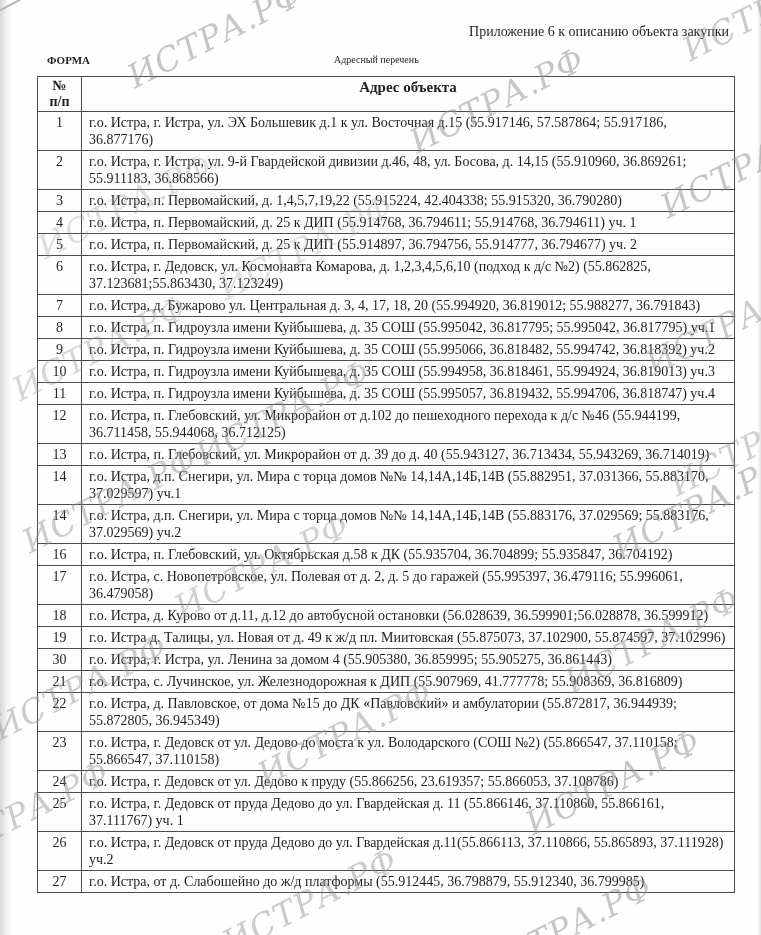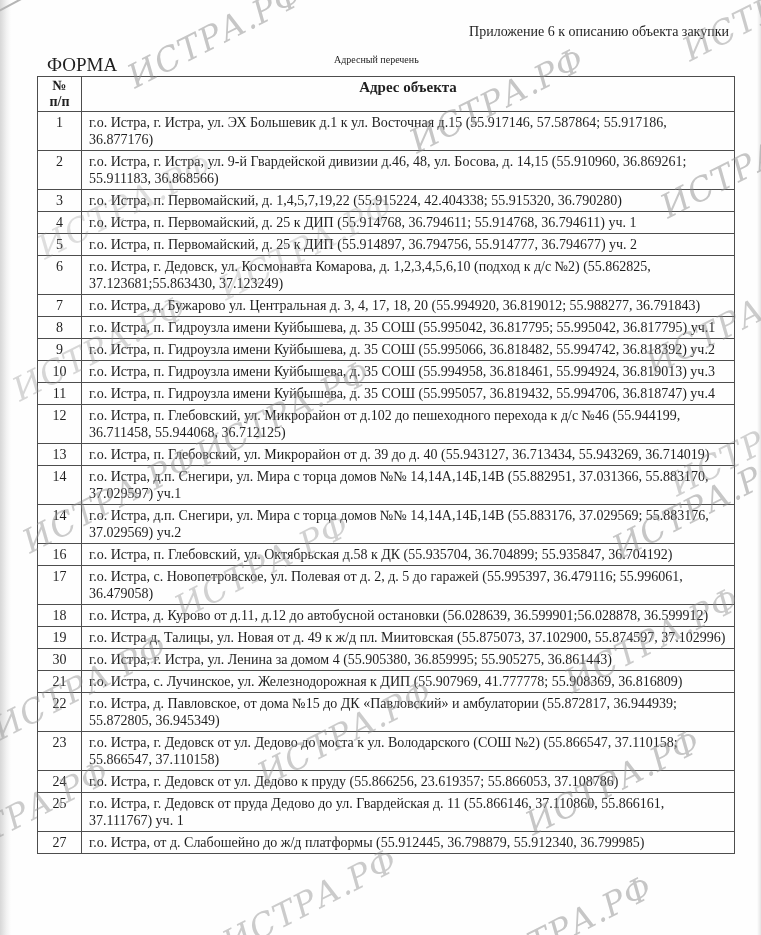--- a/index.html
+++ b/index.html
@@ -24,21 +24,21 @@
   .corner-mark{
     position:absolute;left:-8px;top:4px;width:36px;height:2px;
     background:#b5b5b5;transform:rotate(-28deg);z-index:1;
   }
   .appendix-note{
     position:absolute;top:24px;right:32px;
     font-size:14px;z-index:2;text-align:right;
   }
   .form-label{
     position:absolute;top:54px;left:47px;
-    font-size:19px;z-index:2;
+    font-size:11px;z-index:2;font-weight:bold;
   }
   .list-title{
     position:absolute;top:54px;left:334px;
     font-size:10px;z-index:2;
   }
   table.addr-table{
     position:absolute;top:76px;left:37px;width:698px;
     border-collapse:collapse;z-index:2;
     font-size:14px;line-height:17px;
   }
@@ -185,20 +185,24 @@
         <td class="num">23</td>
         <td class="addr">г.о. Истра, г. Дедовск от ул. Дедово до моста к ул. Володарского (СОШ №2) (55.866547, 37.110158; 55.866547, 37.110158)</td>
       </tr>
       <tr>
         <td class="num">24</td>
         <td class="addr">г.о. Истра, г. Дедовск от ул. Дедово к пруду (55.866256, 23.619357; 55.866053, 37.108786)</td>
       </tr>
       <tr>
         <td class="num">25</td>
         <td class="addr">г.о. Истра, г. Дедовск от пруда Дедово до ул. Гвардейская д. 11 (55.866146, 37.110860, 55.866161, 37.111767) уч. 1</td>
+      </tr>
+      <tr>
+        <td class="num">26</td>
+        <td class="addr">г.о. Истра, г. Дедовск от пруда Дедово до ул. Гвардейская д.11(55.866113, 37.110866, 55.865893, 37.111928) уч.2</td>
       </tr>
       <tr>
         <td class="num">27</td>
         <td class="addr">г.о. Истра, от д. Слабошейно до ж/д платформы (55.912445, 36.798879, 55.912340, 36.799985)</td>
       </tr>
     </tbody>
 </table>
 
 <div class="watermark-layer">
     <span class="wm" style="left: 215px; top: 35px; opacity: 0.5;">ИСТРА.РФ</span>

